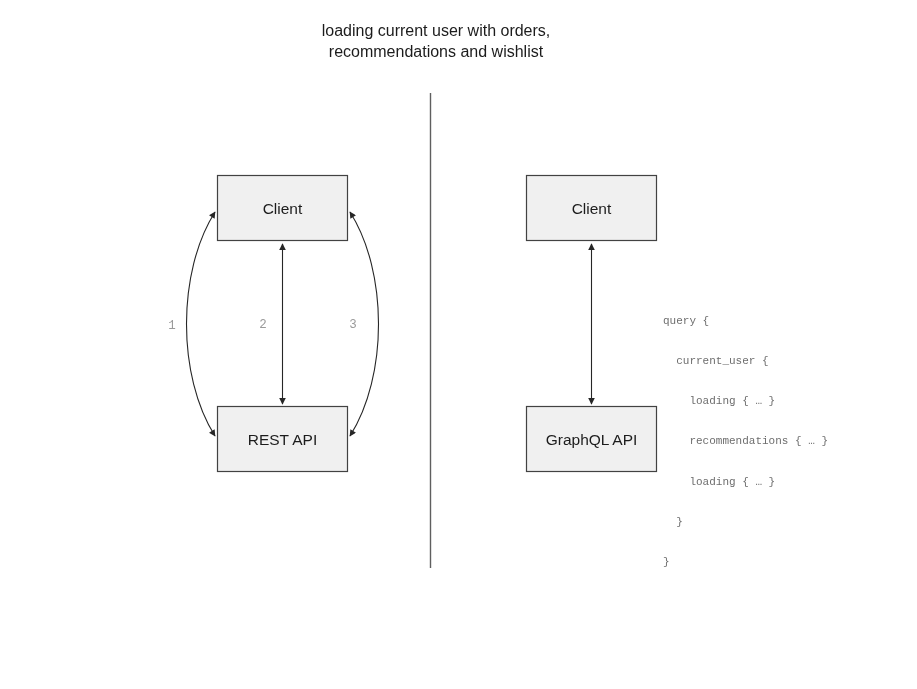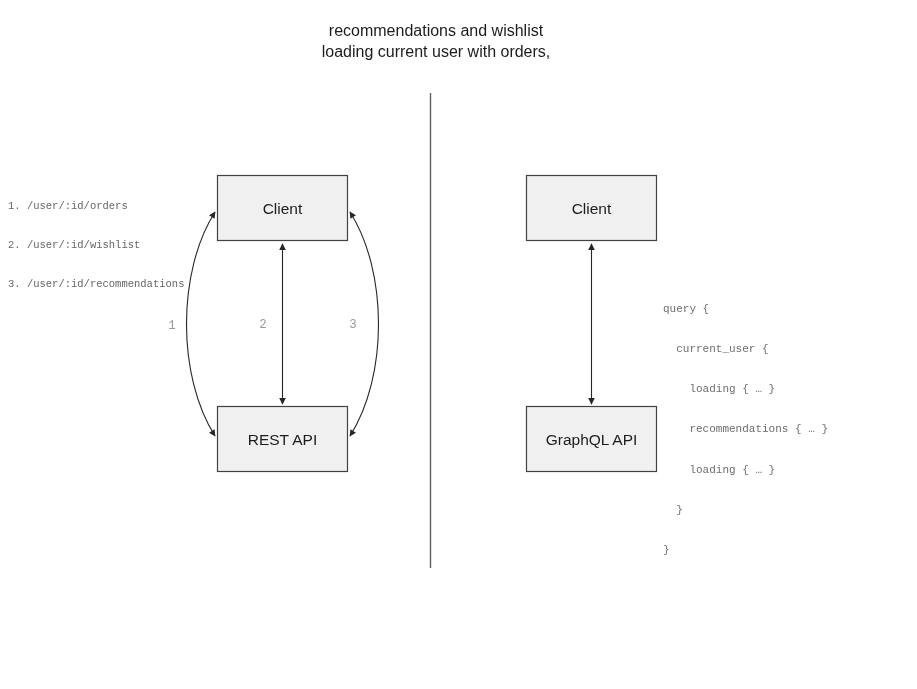--- a/index.html
+++ b/index.html
@@ -32,21 +32,21 @@
   }
   .endpoints {
     left: 8px;
     top: 174px;
     font-size: 10.5px;
     line-height: 13px;
     color: #666666;
   }
   .query {
     left: 663px;
-    top: 276px;
+    top: 288px;
     font-size: 11px;
     line-height: 13.4px;
     color: #6e6e6e;
   }
   svg.diagram {
     position: absolute;
     left: 0;
     top: 0;
   }
   .node-rect {
@@ -75,29 +75,24 @@
     stroke: #5f5f5f;
     stroke-width: 1.4;
   }
 </style>
 </head>
 <body>
 
 <div class="stage">
 
   <div class="title">
+    <div>loading current user with orders,</div>
     <div>recommendations and wishlist</div>
-    <div>loading current user with orders,</div>
   </div>
 
-  <div class="mono-block endpoints">
-    <div>1. /user/:id/orders</div>
-    <div>2. /user/:id/wishlist</div>
-    <div>3. /user/:id/recommendations</div>
-  </div>
 
   <div class="mono-block query">
     <div>query {</div>
     <div>  current_user {</div>
     <div>    loading { … }</div>
     <div>    recommendations { … }</div>
     <div>    loading { … }</div>
     <div>  }</div>
     <div>}</div>
   </div>

